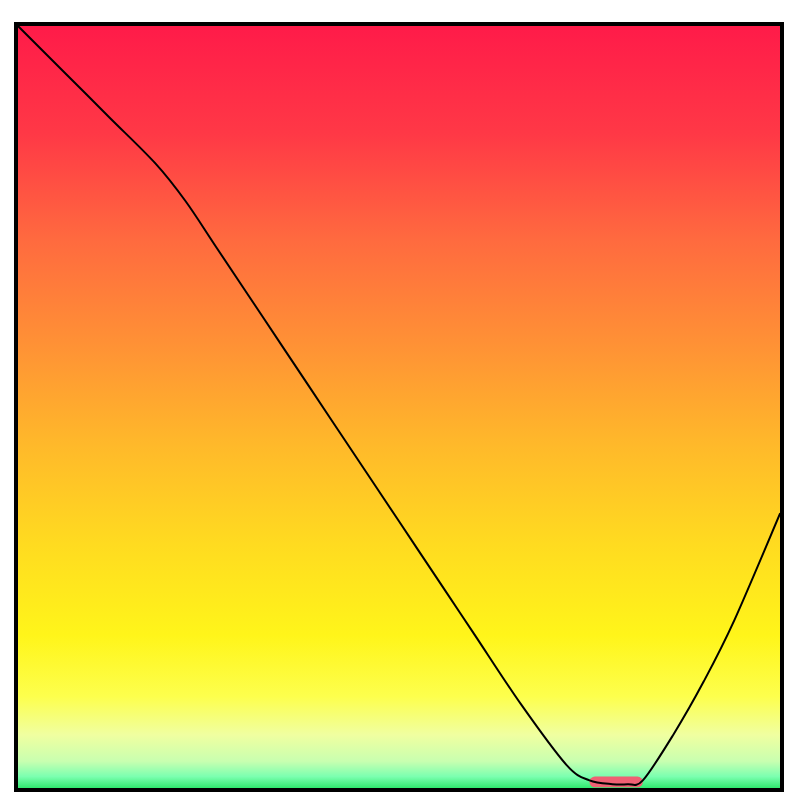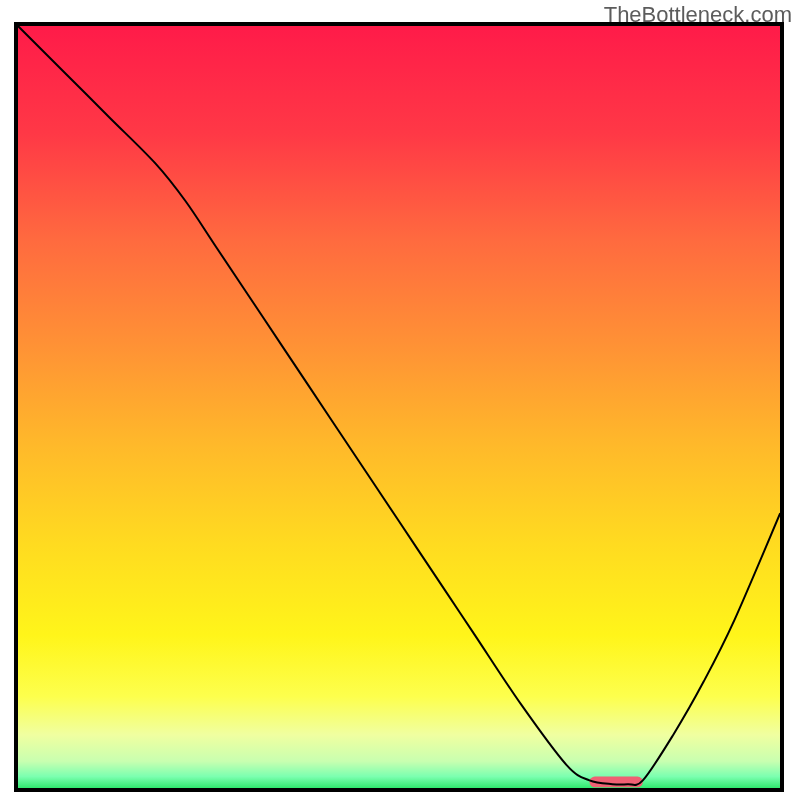--- a/index.html
+++ b/index.html
@@ -36,21 +36,20 @@
     overflow: hidden;
   }
   svg {
     display: block;
   }
 </style>
 </head>
 <body>
 
 <div class="outer">
-  <div class="attribution">TheBottleneck.com</div>
   <div class="chart-border">
     <svg id="plot" width="762" height="762" viewBox="0 0 100 100" preserveAspectRatio="none">
       <defs>
         <linearGradient id="bg-grad" x1="0" y1="0" x2="0" y2="1">
             <stop offset="0%" stop-color="#ff1b49"></stop>
             <stop offset="14.000000000000002%" stop-color="#ff3846"></stop>
             <stop offset="28.000000000000004%" stop-color="#ff6a3f"></stop>
             <stop offset="42%" stop-color="#ff9235"></stop>
             <stop offset="55.00000000000001%" stop-color="#ffb92a"></stop>
             <stop offset="68%" stop-color="#ffdb20"></stop>

